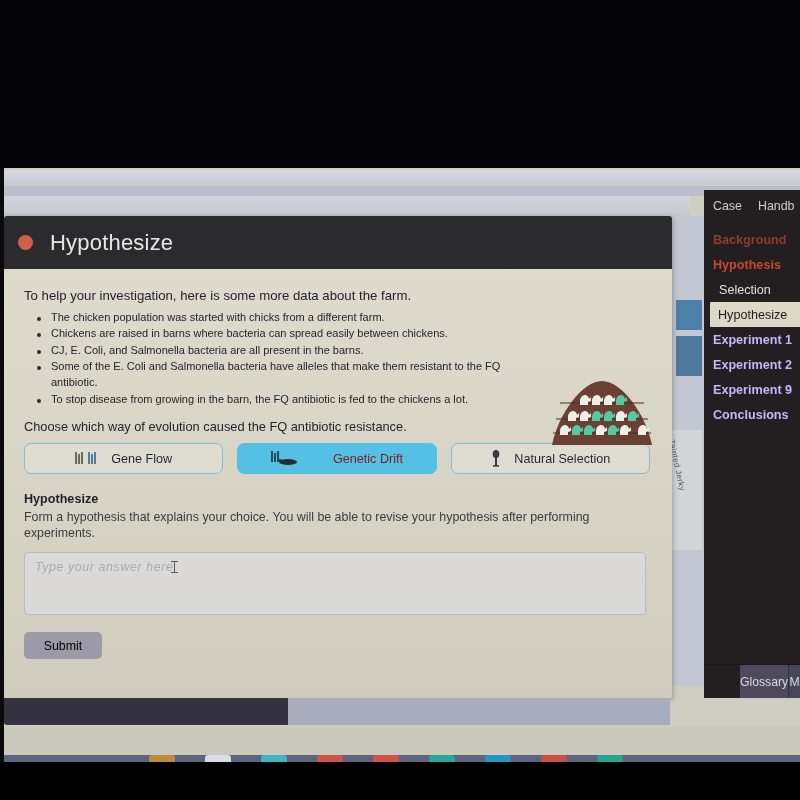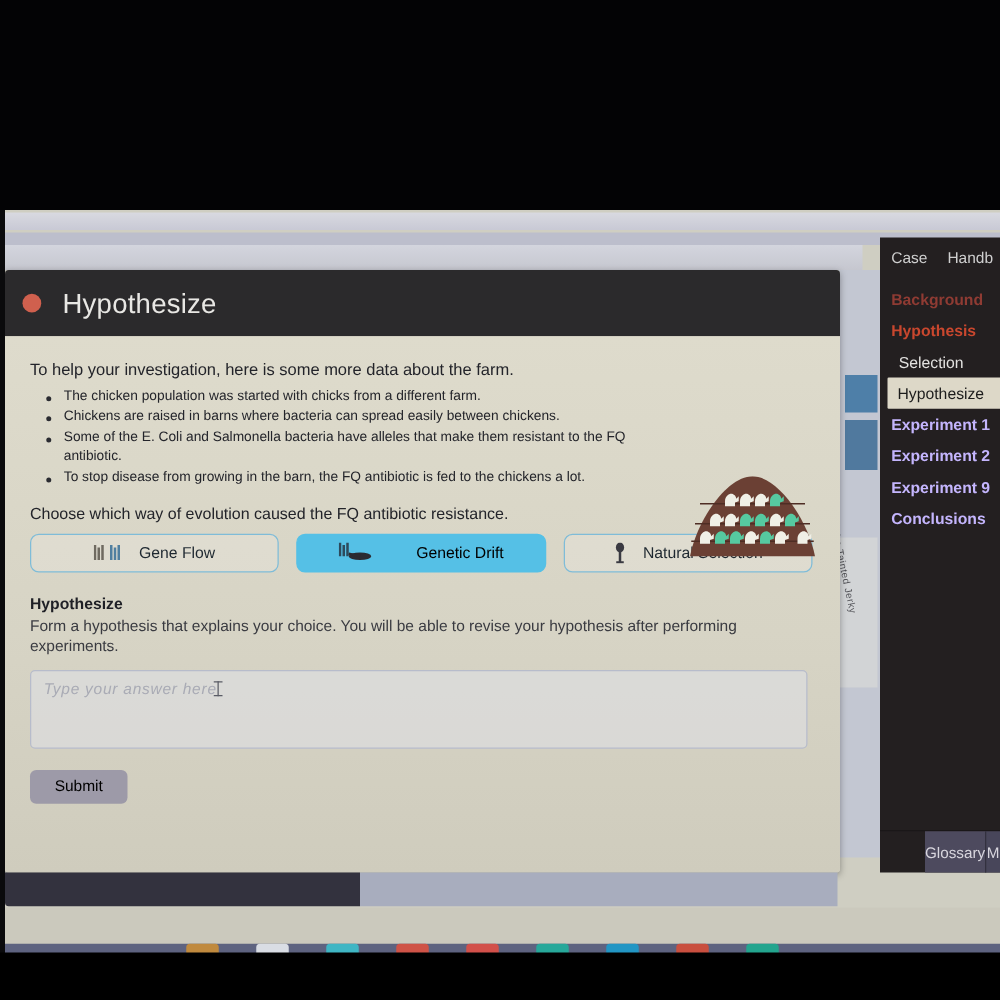--- a/index.html
+++ b/index.html
@@ -153,21 +153,21 @@
     background: rgba(255,255,255,.16);
     display: flex; align-items: center; justify-content: center;
     gap: 12px;
     font-size: 12.6px;
     color: #1e2830;
     cursor: pointer;
   }
   .choice.selected {
     background: #55c0e6;
     border-color: #55c0e6;
-    color: #000000;
+    color: #7f1d1d;
     gap: 34px;
   }
   .choice .ico { display: flex; align-items: center; }
 
   .sec-title {
     font-size: 12.6px; font-weight: bold; color: #1f2026;
     margin-top: 18px; margin-bottom: 3px;
   }
   .sec-desc {
     font-size: 12.4px; color: #3a3b41; line-height: 1.3;
@@ -307,20 +307,21 @@
       <span class="hdr-title">Hypothesize</span>
     </div>
 
     <div class="card-body">
 
       <div class="intro">To help your investigation, here is some more data about the farm.</div>
 
       <ul class="facts">
         <li>The chicken population was started with chicks from a different farm.</li>
         <li>Chickens are raised in barns where bacteria can spread easily between chickens.</li>
+        <li>CJ, E. Coli, and Salmonella bacteria are all present in the barns.</li>
         <li>Some of the E. Coli and Salmonella bacteria have alleles that make them resistant to the FQ antibiotic.</li>
         <li>To stop disease from growing in the barn, the FQ antibiotic is fed to the chickens a lot.</li>
       </ul>
 
       
       <div class="barn">
         <svg width="104" height="66" viewBox="0 0 104 66">
           <path d="M52 0 C72 0 96 34 102 64 L2 64 C8 34 32 0 52 0 Z" fill="#6b4034"></path>
           <g stroke="#4e2d24" stroke-width="1.2">
             <line x1="10" y1="22" x2="94" y2="22"></line>

